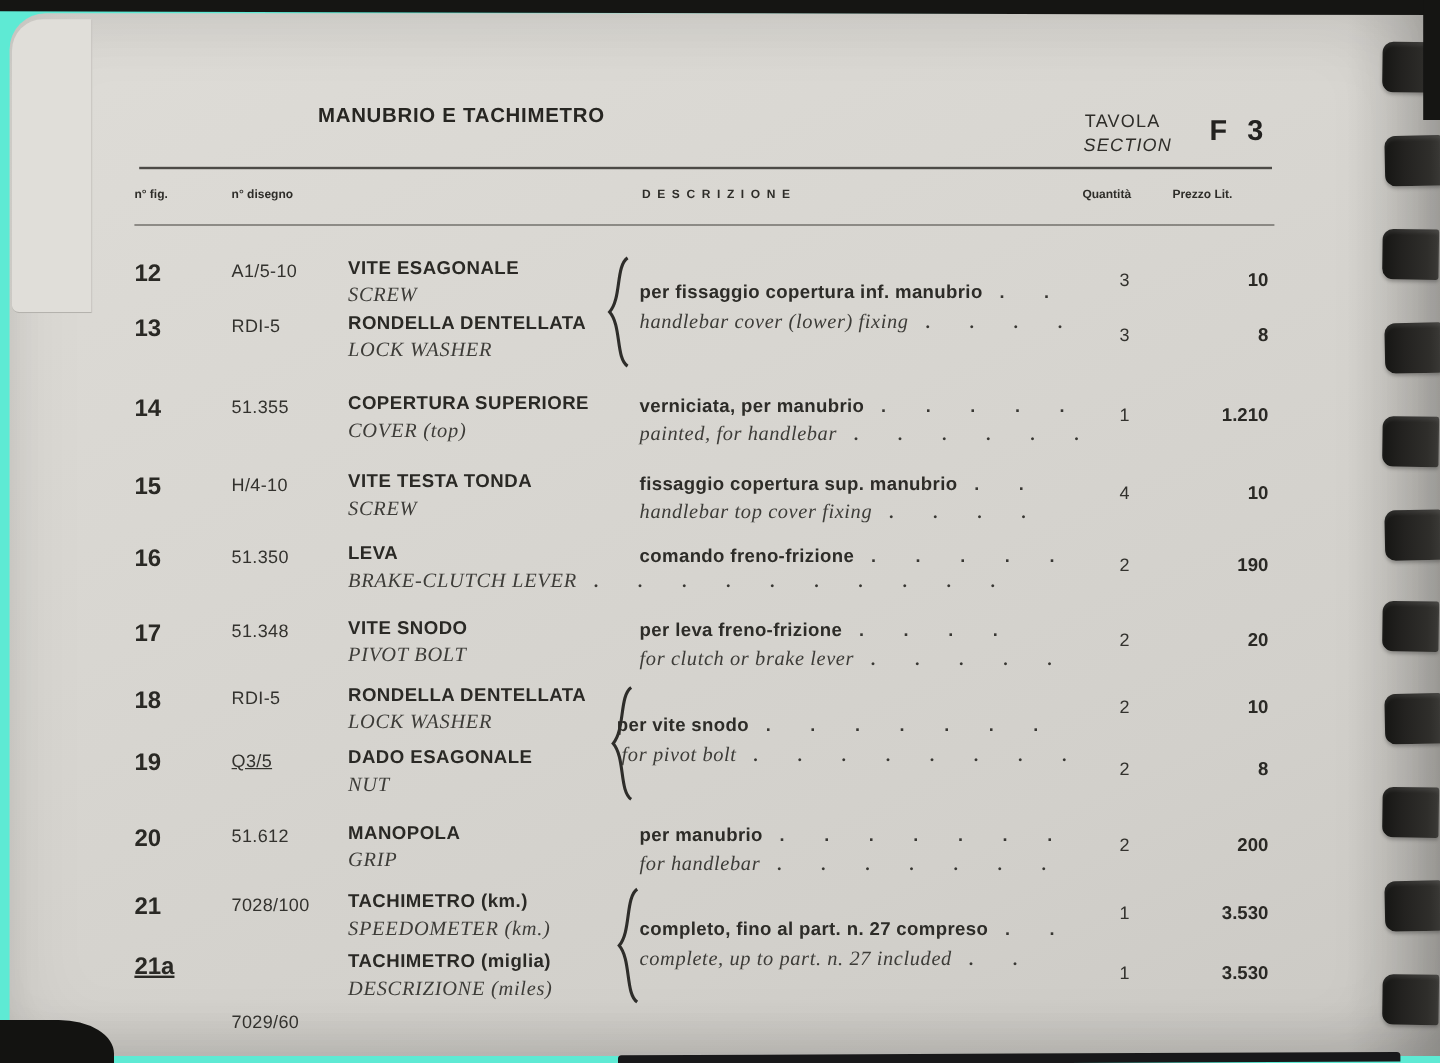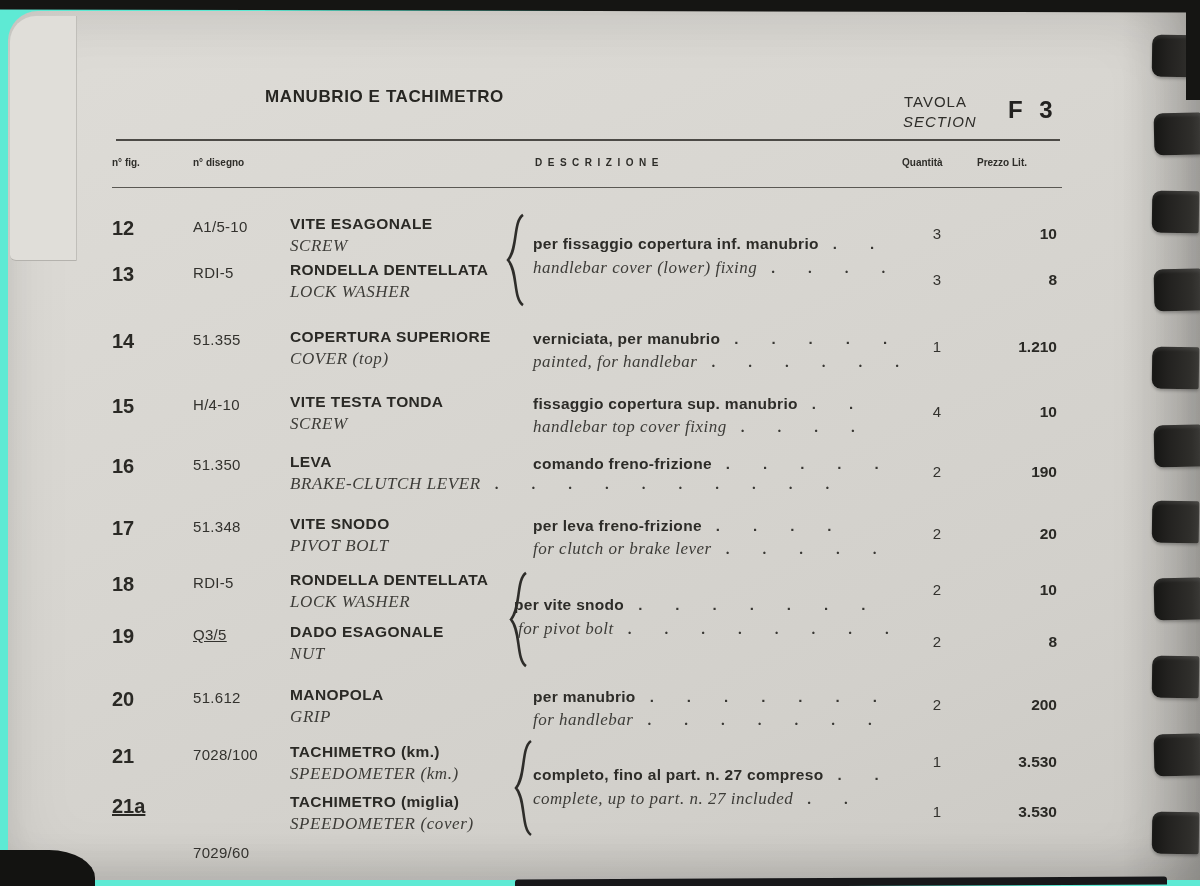--- a/index.html
+++ b/index.html
@@ -148,21 +148,21 @@
       <span class="abs price" style="left: 973px; top: 696px;">200</span>
       <span class="abs fig" style="left: 112px; top: 745px;">21</span>
       <span class="abs drawing" style="left: 193px; top: 746px;">7028/100</span>
       <span class="abs name-it" style="left: 290px; top: 743px;">TACHIMETRO (km.)</span>
       <span class="abs name-en" style="left: 290px; top: 764px;"><span>SPEEDOMETER (km.)</span></span>
       <span class="abs qty" style="left: 915px; top: 753px;">1</span>
       <span class="abs price" style="left: 973px; top: 753px;">3.530</span>
       <span class="abs fig" style="left: 112px; top: 795px; text-decoration: underline;">21a</span>
       <span class="abs drawing" style="left: 193px; top: 796px; margin-top: 48px;">7029/60</span>
       <span class="abs name-it" style="left: 290px; top: 793px;">TACHIMETRO (miglia)</span>
-      <span class="abs name-en" style="left: 290px; top: 814px;"><span>SPEEDOMETER (cover)</span></span>
+      <span class="abs name-en" style="left: 290px; top: 814px;"><span>DESCRIZIONE (miles)</span></span>
       <span class="abs qty" style="left: 915px; top: 803px;">1</span>
       <span class="abs price" style="left: 973px; top: 803px;">3.530</span>
     </div>
   <div id="braces-layer">
       <div class="brace" style="left: 503px; top: 213px;">
         <svg width="24" height="94" viewBox="0 0 24 100" preserveAspectRatio="none">
           <path d="M20 2 C10 9, 15 38, 5 50 C15 62, 10 91, 20 98" fill="none" stroke="#2e2d2a" stroke-width="2.6" vector-effect="non-scaling-stroke"></path>
         </svg>
       </div>
       <span class="abs desc-it" style="left: 533px; top: 235px;"><span>per fissaggio copertura inf. manubrio</span><span class="dots">..</span></span>

